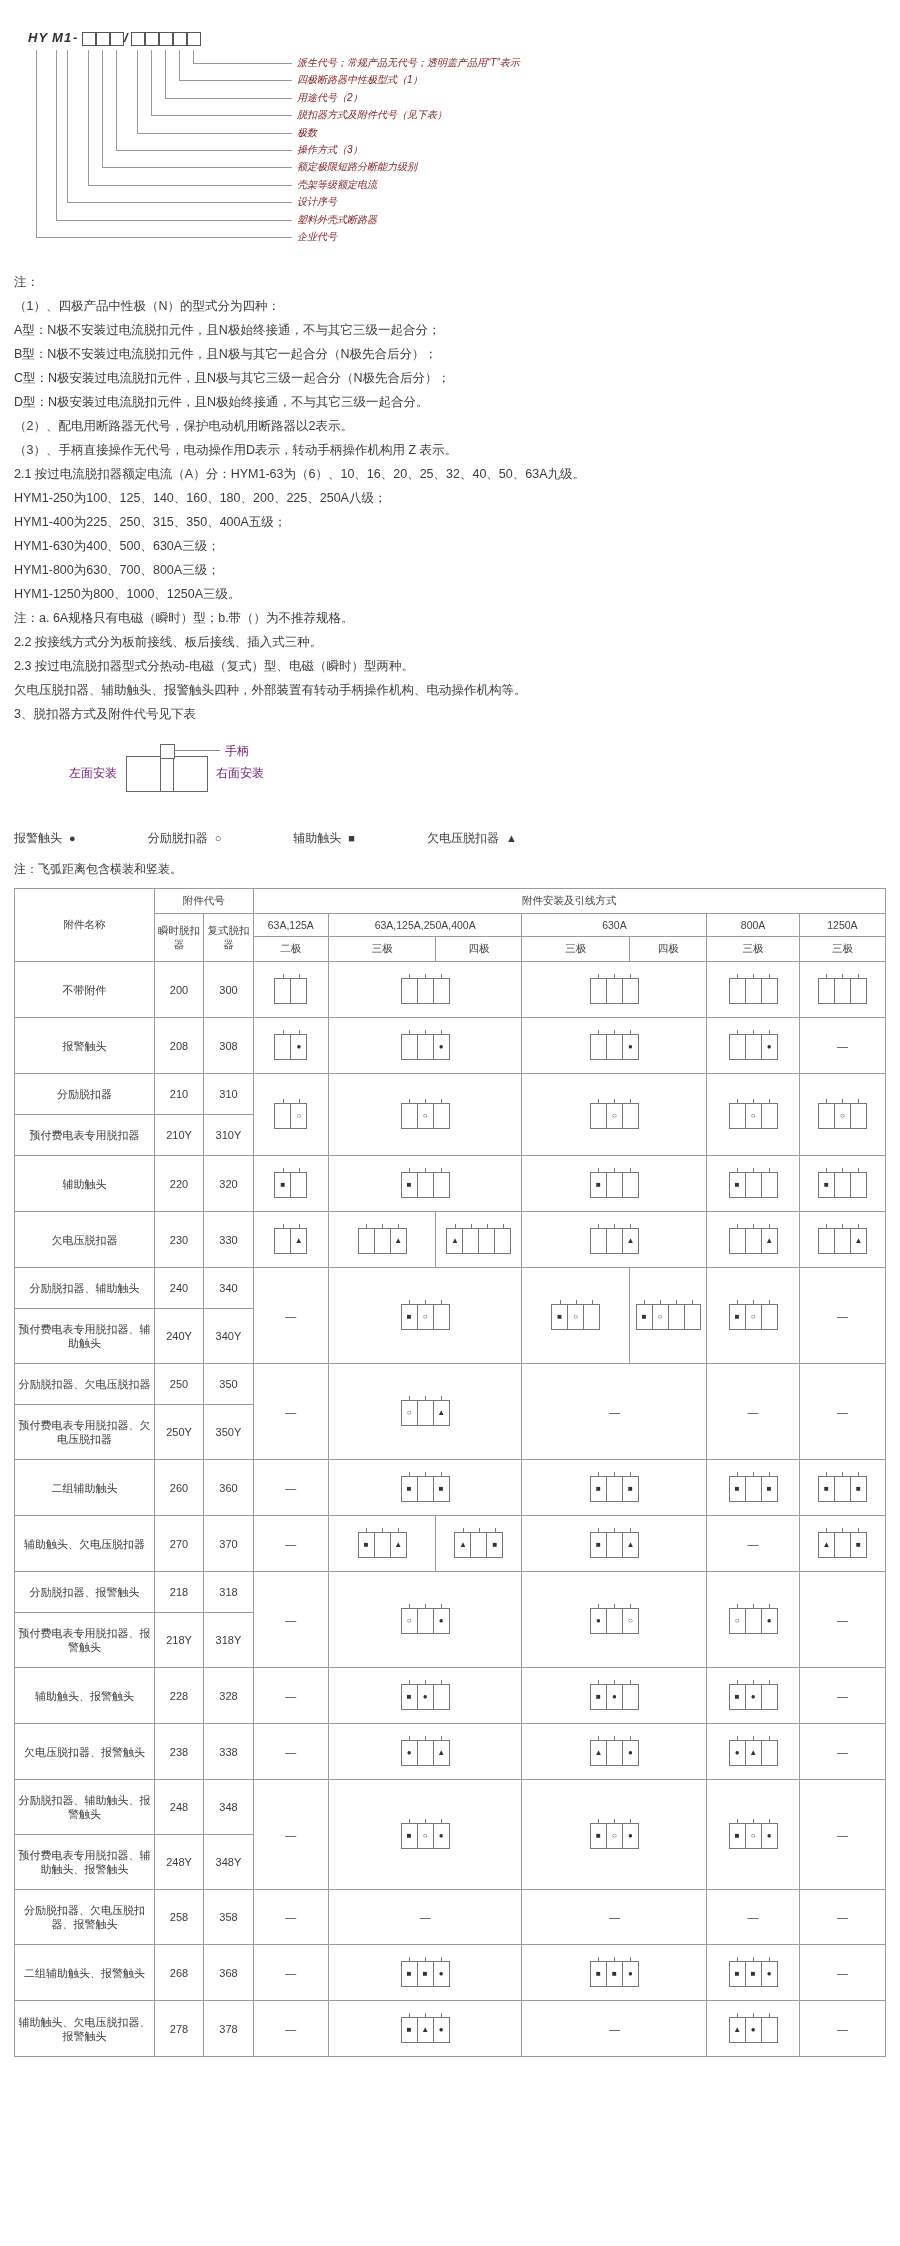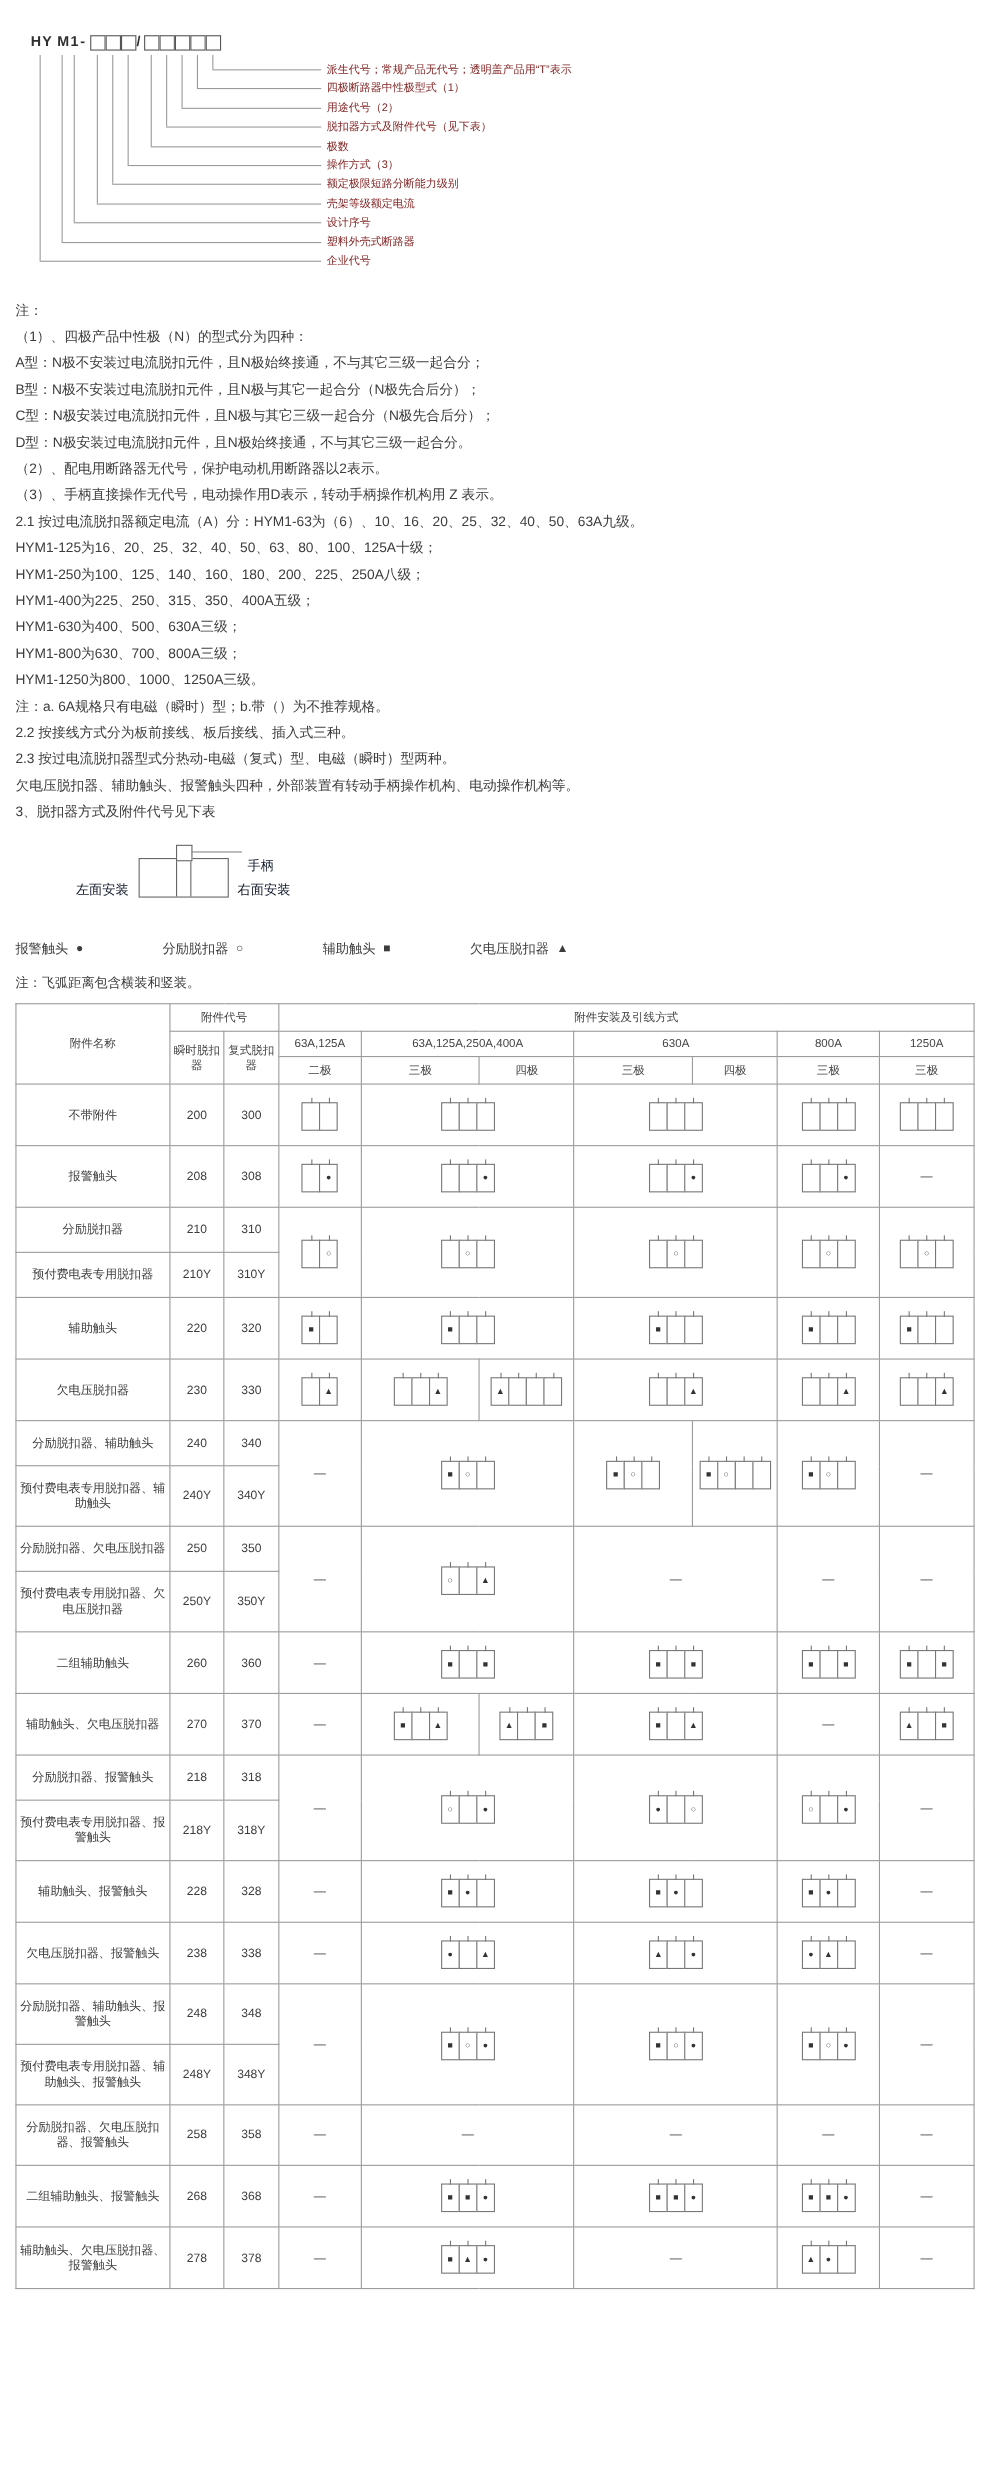--- a/index.html
+++ b/index.html
@@ -1,39 +1,39 @@
 <!DOCTYPE html>
 <html><head>
 <meta charset="utf-8">
 <style>
   html,body{margin:0;padding:0;background:#fff;}
   body{font-family:"Liberation Sans","DejaVu Sans",sans-serif;color:#3c3c3c;}
   .page{width:900px;min-height:2246px;box-sizing:border-box;padding:10px 14px 20px 14px;background:#fff;position:relative;}
 
   
-  .callout{position:relative;height:250px;}
+  .callout{position:relative;height:250px;font-style:italic;}
   .code-txt{position:absolute;top:20px;font-size:13px;font-weight:bold;color:#2f2f2f;letter-spacing:1px;}
   .code-box{position:absolute;top:22px;width:12px;height:12px;border:1px solid #555;background:#fff;}
   .cline{position:absolute;width:1px;background:#9a9a9a;}
   .cline-h{position:absolute;height:1px;background:#9a9a9a;}
   .clabel{position:absolute;left:283px;font-size:10px;white-space:nowrap;color:#7f1d1d;}
 
   
   .notes{margin-top:10px;}
   .para{margin:0;padding:0;font-size:12.5px;line-height:24px;}
 
   
   .install-diagram{position:relative;height:96px;margin-top:4px;}
   .idg-rect{position:absolute;left:112px;top:26px;width:80px;height:34px;border:1px solid #666;background:#fff;}
   .idg-v{position:absolute;top:0;height:100%;width:1px;background:#666;}
   .idg-v1{left:33px;}
   .idg-v2{left:46px;}
   .idg-handle-box{position:absolute;left:146px;top:14px;width:13px;height:13px;border:1px solid #666;background:#fff;}
   .idg-handle-line{position:absolute;left:160px;top:20px;width:46px;height:1px;background:#888;}
-  .idg-label{font-size:12px;color:#0f172a;margin-top:12px;}
+  .idg-label{font-size:12px;color:#701a75;}
   .idg-handle{position:absolute;left:211px;top:13px;}
   .idg-left{position:absolute;left:55px;top:35px;}
   .idg-right{position:absolute;left:202px;top:35px;}
 
   
   .legend{display:flex;gap:72px;margin-top:4px;font-size:12px;align-items:center;}
   .legend-item{display:flex;align-items:center;gap:7px;}
   .legend-sym{font-size:11px;line-height:1;}
   .legend-note{font-size:12px;margin-top:14px;}
 
@@ -108,21 +108,20 @@
   <div class="notes">
       <p class="para">注：</p>
       <p class="para">（1）、四极产品中性极（N）的型式分为四种：</p>
       <p class="para">A型：N极不安装过电流脱扣元件，且N极始终接通，不与其它三级一起合分；</p>
       <p class="para">B型：N极不安装过电流脱扣元件，且N极与其它一起合分（N极先合后分）；</p>
       <p class="para">C型：N极安装过电流脱扣元件，且N极与其它三级一起合分（N极先合后分）；</p>
       <p class="para">D型：N极安装过电流脱扣元件，且N极始终接通，不与其它三级一起合分。</p>
       <p class="para">（2）、配电用断路器无代号，保护电动机用断路器以2表示。</p>
       <p class="para">（3）、手柄直接操作无代号，电动操作用D表示，转动手柄操作机构用 Z 表示。</p>
       <p class="para">2.1 按过电流脱扣器额定电流（A）分：HYM1-63为（6）、10、16、20、25、32、40、50、63A九级。</p>
-      <p class="para">HYM1-125为16、20、25、32、40、50、63、80、100、125A十级；</p>
       <p class="para">HYM1-250为100、125、140、160、180、200、225、250A八级；</p>
       <p class="para">HYM1-400为225、250、315、350、400A五级；</p>
       <p class="para">HYM1-630为400、500、630A三级；</p>
       <p class="para">HYM1-800为630、700、800A三级；</p>
       <p class="para">HYM1-1250为800、1000、1250A三级。</p>
       <p class="para">注：a. 6A规格只有电磁（瞬时）型；b.带（）为不推荐规格。</p>
       <p class="para">2.2 按接线方式分为板前接线、板后接线、插入式三种。</p>
       <p class="para">2.3 按过电流脱扣器型式分热动-电磁（复式）型、电磁（瞬时）型两种。</p>
       <p class="para">欠电压脱扣器、辅助触头、报警触头四种，外部装置有转动手柄操作机构、电动操作机构等。</p>
       <p class="para">3、脱扣器方式及附件代号见下表</p>

